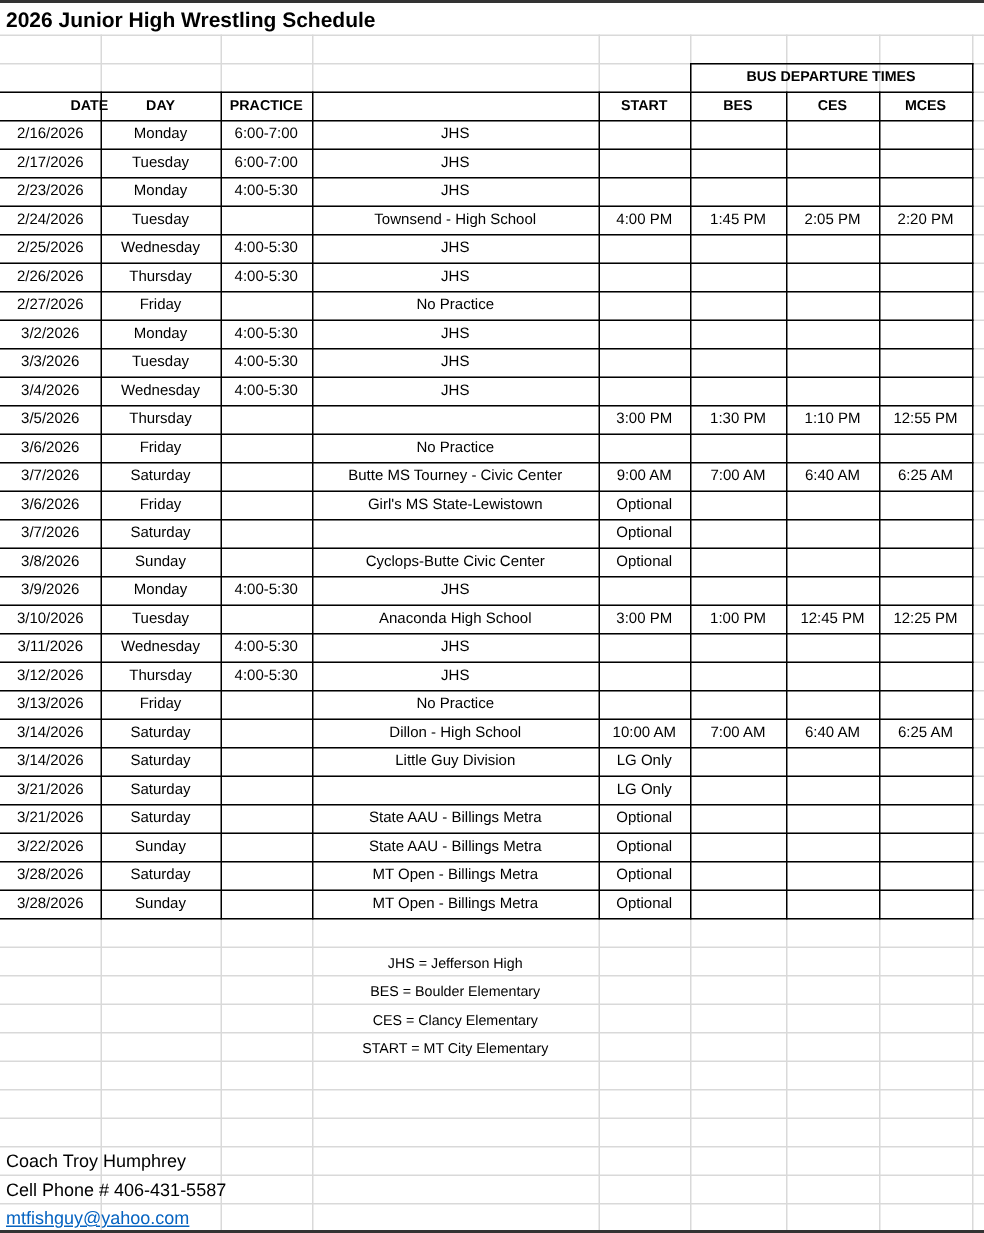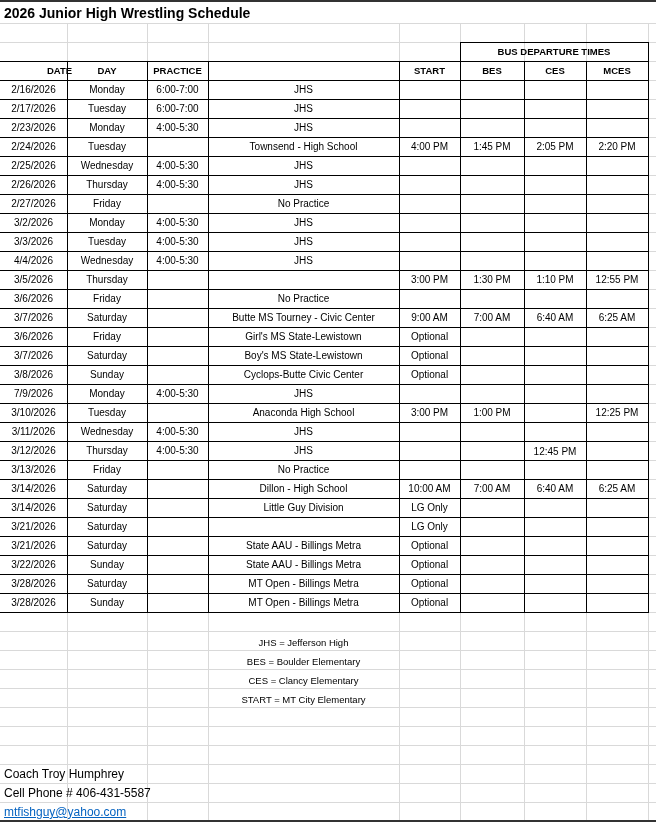--- a/index.html
+++ b/index.html
@@ -228,21 +228,21 @@
         <div class="cell" style="left: 0px; width: 67px;">3/3/2026</div>
         <div class="cell" style="left: 67px; width: 80px;">Tuesday</div>
         <div class="cell" style="left: 147px; width: 61px;">4:00-5:30</div>
         <div class="cell" style="left: 208px; width: 191px;">JHS</div>
         <div class="cell" style="left: 399px; width: 61px;"></div>
         <div class="cell" style="left: 460px; width: 64px;"></div>
         <div class="cell" style="left: 524px; width: 62px;"></div>
         <div class="cell" style="left: 586px; width: 62px;"></div>
       </div>
       <div class="row" style="top: 251px;">
-        <div class="cell" style="left: 0px; width: 67px;">4/4/2026</div>
+        <div class="cell" style="left: 0px; width: 67px;">3/4/2026</div>
         <div class="cell" style="left: 67px; width: 80px;">Wednesday</div>
         <div class="cell" style="left: 147px; width: 61px;">4:00-5:30</div>
         <div class="cell" style="left: 208px; width: 191px;">JHS</div>
         <div class="cell" style="left: 399px; width: 61px;"></div>
         <div class="cell" style="left: 460px; width: 64px;"></div>
         <div class="cell" style="left: 524px; width: 62px;"></div>
         <div class="cell" style="left: 586px; width: 62px;"></div>
       </div>
       <div class="row" style="top: 270px;">
         <div class="cell" style="left: 0px; width: 67px;">3/5/2026</div>
@@ -280,54 +280,53 @@
         <div class="cell" style="left: 208px; width: 191px;">Girl's MS State-Lewistown</div>
         <div class="cell" style="left: 399px; width: 61px;">Optional</div>
         <div class="cell" style="left: 460px; width: 64px;"></div>
         <div class="cell" style="left: 524px; width: 62px;"></div>
         <div class="cell" style="left: 586px; width: 62px;"></div>
       </div>
       <div class="row" style="top: 346px;">
         <div class="cell" style="left: 0px; width: 67px;">3/7/2026</div>
         <div class="cell" style="left: 67px; width: 80px;">Saturday</div>
         <div class="cell" style="left: 147px; width: 61px;"></div>
-        <div class="cell" style="left: 208px; width: 191px;">Boy's MS State-Lewistown</div>
         <div class="cell" style="left: 399px; width: 61px;">Optional</div>
         <div class="cell" style="left: 460px; width: 64px;"></div>
         <div class="cell" style="left: 524px; width: 62px;"></div>
         <div class="cell" style="left: 586px; width: 62px;"></div>
       </div>
       <div class="row" style="top: 365px;">
         <div class="cell" style="left: 0px; width: 67px;">3/8/2026</div>
         <div class="cell" style="left: 67px; width: 80px;">Sunday</div>
         <div class="cell" style="left: 147px; width: 61px;"></div>
         <div class="cell" style="left: 208px; width: 191px;">Cyclops-Butte Civic Center</div>
         <div class="cell" style="left: 399px; width: 61px;">Optional</div>
         <div class="cell" style="left: 460px; width: 64px;"></div>
         <div class="cell" style="left: 524px; width: 62px;"></div>
         <div class="cell" style="left: 586px; width: 62px;"></div>
       </div>
       <div class="row" style="top: 384px;">
-        <div class="cell" style="left: 0px; width: 67px;">7/9/2026</div>
+        <div class="cell" style="left: 0px; width: 67px;">3/9/2026</div>
         <div class="cell" style="left: 67px; width: 80px;">Monday</div>
         <div class="cell" style="left: 147px; width: 61px;">4:00-5:30</div>
         <div class="cell" style="left: 208px; width: 191px;">JHS</div>
         <div class="cell" style="left: 399px; width: 61px;"></div>
         <div class="cell" style="left: 460px; width: 64px;"></div>
         <div class="cell" style="left: 524px; width: 62px;"></div>
         <div class="cell" style="left: 586px; width: 62px;"></div>
       </div>
       <div class="row" style="top: 403px;">
         <div class="cell" style="left: 0px; width: 67px;">3/10/2026</div>
         <div class="cell" style="left: 67px; width: 80px;">Tuesday</div>
         <div class="cell" style="left: 147px; width: 61px;"></div>
         <div class="cell" style="left: 208px; width: 191px;">Anaconda High School</div>
         <div class="cell" style="left: 399px; width: 61px;">3:00 PM</div>
         <div class="cell" style="left: 460px; width: 64px;">1:00 PM</div>
-        <div class="cell" style="left: 524px; width: 62px; margin-top: 39px;">12:45 PM</div>
+        <div class="cell" style="left: 524px; width: 62px;">12:45 PM</div>
         <div class="cell" style="left: 586px; width: 62px;">12:25 PM</div>
       </div>
       <div class="row" style="top: 422px;">
         <div class="cell" style="left: 0px; width: 67px;">3/11/2026</div>
         <div class="cell" style="left: 67px; width: 80px;">Wednesday</div>
         <div class="cell" style="left: 147px; width: 61px;">4:00-5:30</div>
         <div class="cell" style="left: 208px; width: 191px;">JHS</div>
         <div class="cell" style="left: 399px; width: 61px;"></div>
         <div class="cell" style="left: 460px; width: 64px;"></div>
         <div class="cell" style="left: 524px; width: 62px;"></div>

